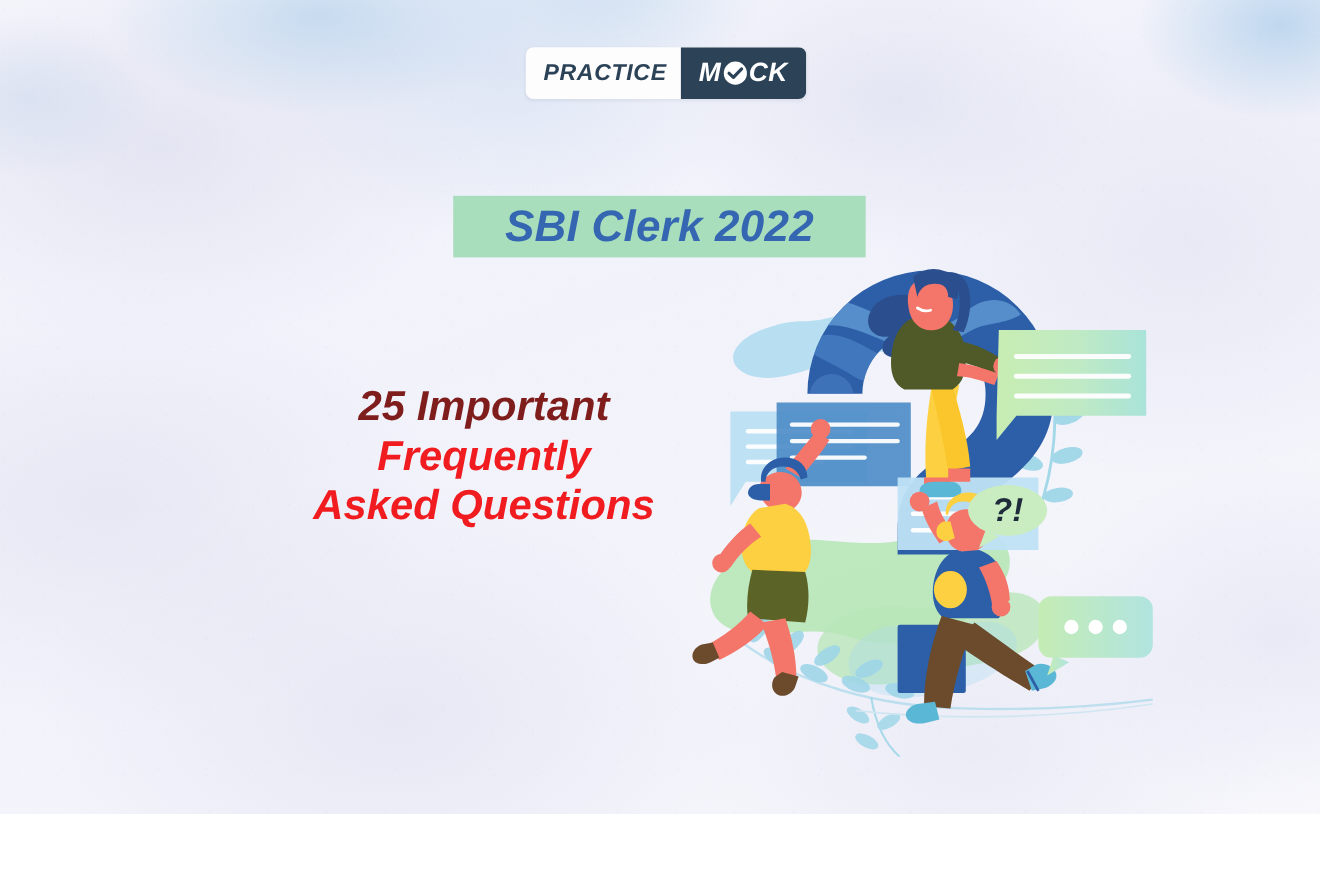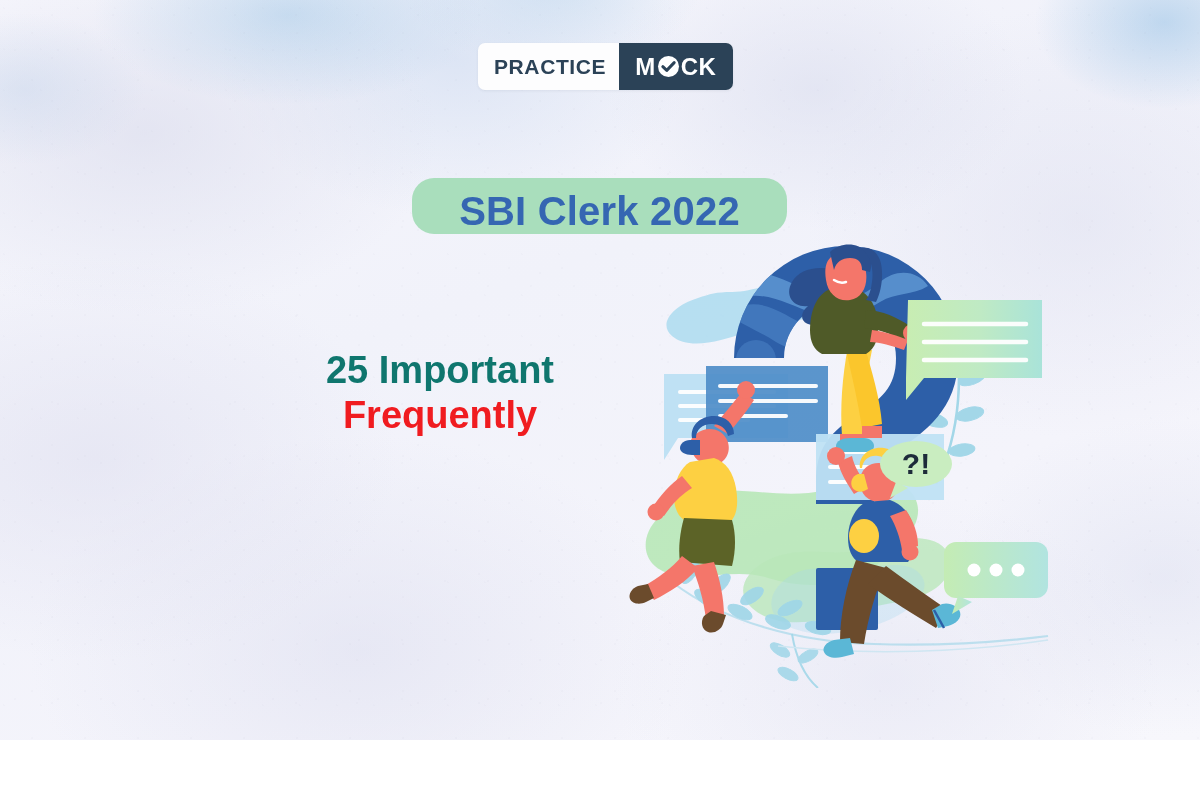--- a/index.html
+++ b/index.html
@@ -13,20 +13,21 @@
     font-family: "Liberation Sans", sans-serif;
   }
 
   
   .poster {
     position: relative;
     width: 1200px;
     height: 740px;
     overflow: hidden;
     background: #f2f2fa;
+    font-style: italic;
   }
   .bg-layer {
     position: absolute;
     inset: 0;
     pointer-events: none;
   }
   
   .bg-marble {
     background:
       radial-gradient(ellipse 420px 260px at 12% 18%, rgba(214,216,234,0.55), rgba(214,216,234,0) 70%),
@@ -105,23 +106,22 @@
 
   
   .title-banner {
     position: absolute;
     left: 412px;
     top: 178px;
     width: 375px;
     height: 56px;
     background: #a9debc;
     display: flex;
-    align-items: flex-end;
+    align-items: center;
     justify-content: center;
-    border-radius: 22px;
   }
   .title-banner-text {
     color: #3566b2;
     font-size: 40px;
     font-weight: bold;
     letter-spacing: .2px;
     white-space: nowrap;
   }
 
   
@@ -131,21 +131,21 @@
     top: 348px;
     width: 530px;
     text-align: center;
     line-height: 1.19;
   }
   .headline-line {
     font-size: 38px;
     font-weight: bold;
     white-space: nowrap;
   }
-  .headline-line.green { color: #0f766e; }
+  .headline-line.green { color: #7f1d1d; }
   .headline-line.red   { color: #f01c20; text-align: center; }
 
   
   .illustration {
     position: absolute;
     left: 628px;
     top: 238px;
     width: 440px;
     height: 450px;
   }
@@ -173,20 +173,21 @@
     </div>
   </div>
 
   <div class="title-banner">
     <span class="title-banner-text">SBI Clerk 2022</span>
   </div>
 
   <div class="headline">
     <div class="headline-line green">25 Important</div>
     <div class="headline-line red">Frequently</div>
+    <div class="headline-line red">Asked Questions</div>
   </div>
 
   <div class="illustration">
     <svg viewBox="0 0 440 450" xmlns="http://www.w3.org/2000/svg">
       <defs>
         <linearGradient id="gradGreen1" x1="0" y1="0" x2="1" y2="0">
           <stop offset="0%" stop-color="#c8edb2"></stop>
           <stop offset="55%" stop-color="#bfeac4"></stop>
           <stop offset="100%" stop-color="#a9e3d9"></stop>
         </linearGradient>

